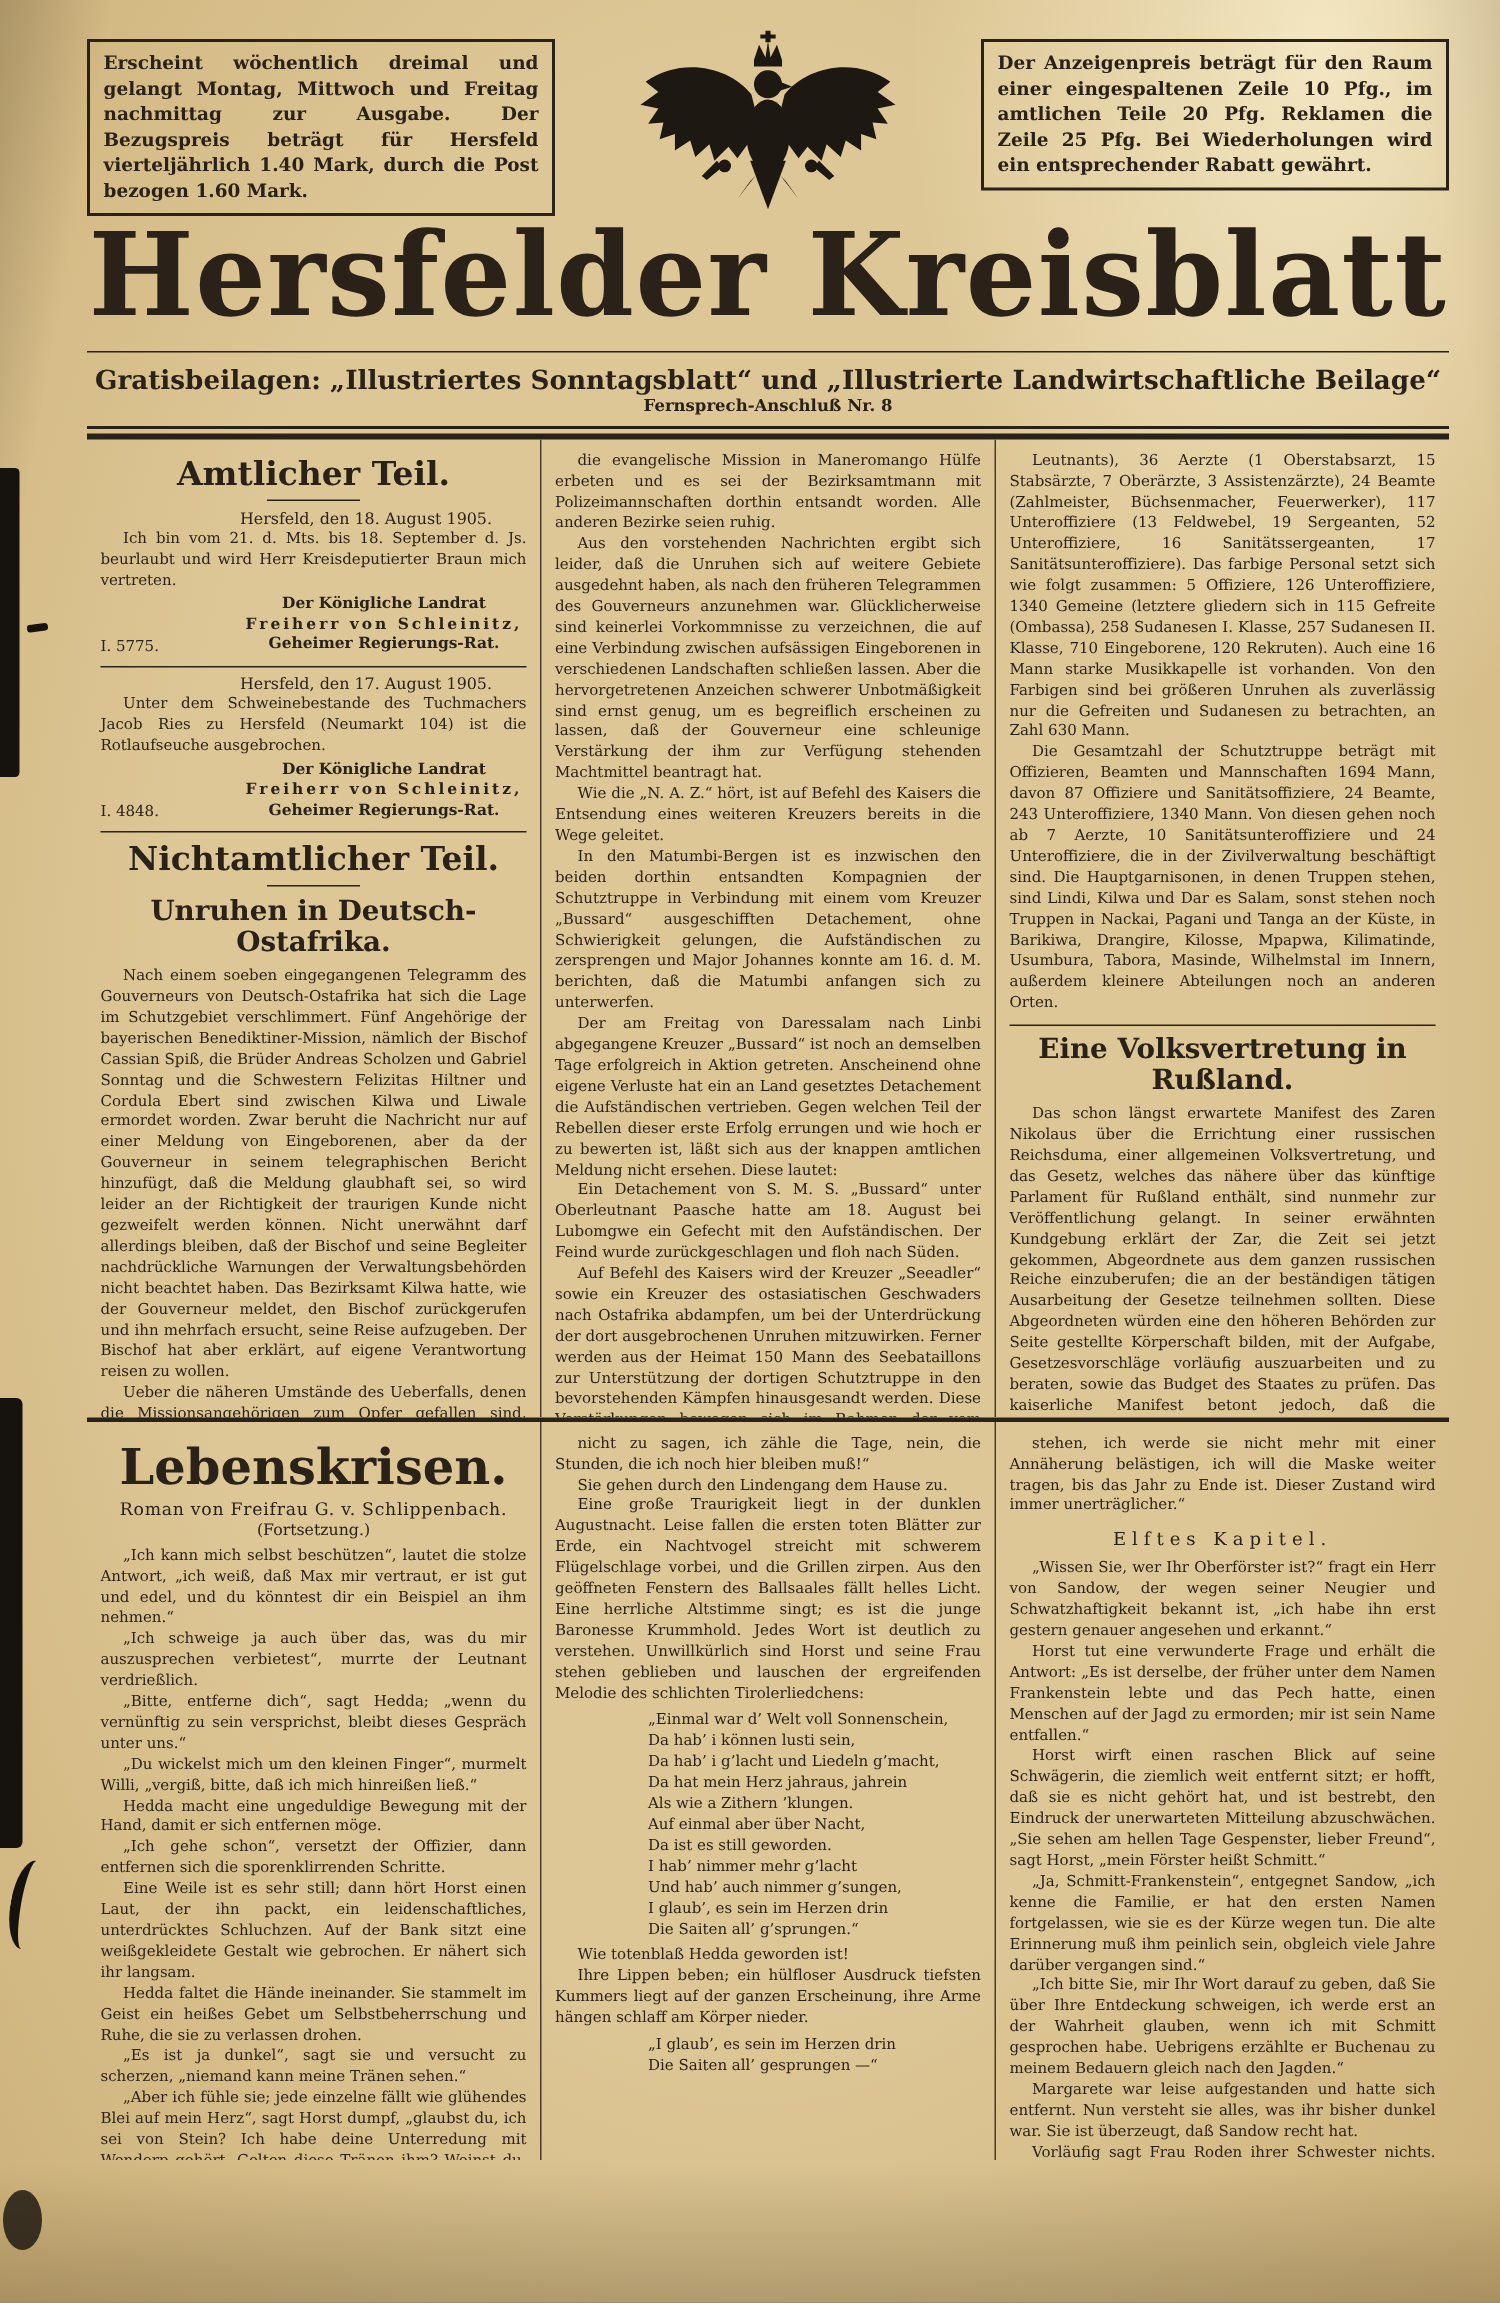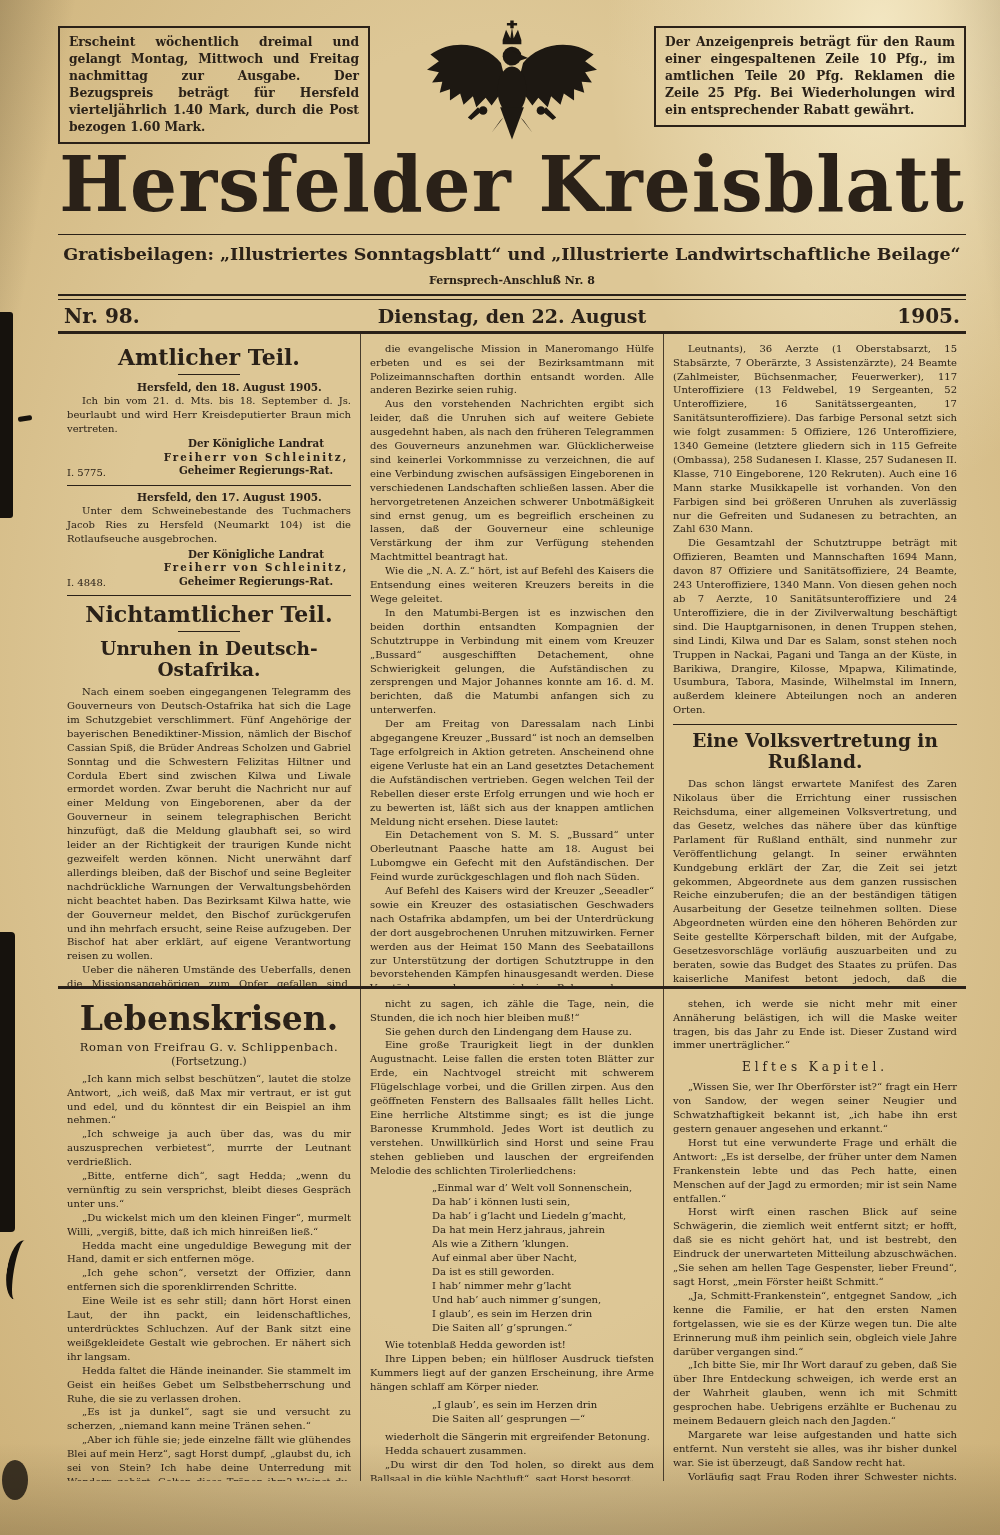--- a/index.html
+++ b/index.html
@@ -22,41 +22,41 @@
 
   .content{position:absolute;left:58px;top:26px;width:908px;}
   
   .header-row{display:flex;justify-content:space-between;align-items:flex-start;height:104px;gap:48px;}
   .info-box{width:300px;border:2px solid #2a2118;padding:6px 9px;font-size:12.3px;line-height:1.38;font-weight:bold;text-align:justify;}
   .eagle-wrap{flex:1;display:flex;justify-content:center;margin-top:-14px;}
   .masthead{margin:16px 0 0;text-align:center;font-size:74px;line-height:1.05;font-weight:bold;letter-spacing:1px;transform:scaleY(1.04);}
   .rule{border:none;margin:0;}
   .rule-thin{border-top:1.5px solid #2a2118;margin-top:10px;}
   .subtitle{text-align:center;font-size:17.5px;font-weight:bold;margin-top:9px;}
-  .phone{text-align:center;font-size:11px;font-weight:bold;margin-top:10px;}
+  .phone{text-align:center;font-size:11px;font-weight:bold;margin-top:0;}
   .rule-double{border-top:2.5px solid #2a2118;border-bottom:1px solid #2a2118;height:3px;margin-top:7px;}
   .date-row{display:flex;align-items:baseline;padding:4px 6px 3px;}
   .date-issue{font-size:20px;font-weight:bold;width:180px;}
   .date-center{flex:1;text-align:center;font-size:19px;font-weight:bold;}
   .date-year{width:180px;text-align:right;font-size:20px;font-weight:bold;}
   .rule-thick{border-top:3px solid #2a2118;}
 
   
   .band{display:flex;overflow:hidden;}
   .band-news{height:652px;}
   .band-feu{height:492px;}
   .col{flex:1;padding:8px 9px 0;min-width:0;}
   .col + .col{border-left:1px solid #473c2c;}
   p{margin:0;text-indent:15px;font-size:10px;line-height:13.9px;text-align:justify;}
   .sec-title{text-align:center;font-size:22px;font-weight:bold;margin:2px 0 0;}
   .head-rule{width:62px;border-top:1.5px solid #2a2118;margin:4px auto 6px;}
   .art-head{text-align:center;font-size:18.5px;font-weight:bold;margin:4px 0 5px;}
   .col-rule{border:none;border-top:1.5px solid #2a2118;margin:7px 0 5px;}
   
-  .dateline{text-align:left;padding-left:70px;font-weight:bold;font-size:10.6px;margin-top:2px;}
+  .dateline{text-align:center;padding-left:70px;font-weight:normal;font-size:10.6px;margin-top:2px;}
   .notice-body{margin-top:1px;}
   .sig-row{display:flex;justify-content:space-between;align-items:flex-end;margin:2px 0 4px;}
   .ref{font-size:10px;}
   .sig{width:190px;text-align:center;font-size:10.3px;font-weight:bold;line-height:13.5px;}
   .sig-name{letter-spacing:2px;}
   
   .feu-title{text-align:center;font-size:33px;font-weight:bold;margin:2px 0 2px;}
   .byline{text-align:center;font-size:11.5px;margin-top:2px;letter-spacing:.5px;}
   .fort{text-align:center;font-size:10.5px;margin:1px 0 5px;}
   .poem{margin:4px 0 4px 62px;}
@@ -98,25 +98,20 @@
       <div class="info-box">Der Anzeigenpreis beträgt für den Raum einer eingespaltenen Zeile 10 Pfg., im amtlichen Teile 20 Pfg. Reklamen die Zeile 25 Pfg. Bei Wiederholungen wird ein entsprechender Rabatt gewährt.</div>
     </div>
 
     <h1 class="masthead">Hersfelder Kreisblatt</h1>
 
     <div class="rule rule-thin"></div>
     <div class="subtitle">Gratisbeilagen: „Illustriertes Sonntagsblatt“ und „Illustrierte Landwirtschaftliche Beilage“</div>
     <div class="phone">Fernsprech-Anschluß Nr. 8</div>
     <div class="rule rule-double"></div>
 
-    <div class="date-row">
-      <span class="date-issue">Nr. 98.</span>
-      <span class="date-center">Dienstag, den 22. August</span>
-      <span class="date-year">1905.</span>
-    </div>
     <div class="rule rule-thick"></div>
 
     <div class="band band-news">
       <div class="col">
         <h2 class="sec-title">Amtlicher Teil.</h2>
         <div class="head-rule"></div>
 
         <div class="notice">
           <div class="dateline">Hersfeld, den 18. August 1905.</div>
           <p class="notice-body">Ich bin vom 21. d. Mts. bis 18. September d. Js. beurlaubt und wird Herr Kreisdeputierter Braun mich vertreten.</p>
@@ -220,25 +215,20 @@
             <div class="poem-line">Die Saiten all’ g’sprungen.“</div>
           </div>
         <div>
             <p>Wie totenblaß Hedda geworden ist!</p>
             <p>Ihre Lippen beben; ein hülfloser Ausdruck tiefsten Kummers liegt auf der ganzen Erscheinung, ihre Arme hängen schlaff am Körper nieder.</p>
           </div>
         <div class="poem">
             <div class="poem-line">„I glaub’, es sein im Herzen drin</div>
             <div class="poem-line">Die Saiten all’ gesprungen —“</div>
           </div>
-        <div>
-            <p>wiederholt die Sängerin mit ergreifender Betonung.</p>
-            <p>Hedda schauert zusammen.</p>
-            <p>„Du wirst dir den Tod holen, so direkt aus dem Ballsaal in die kühle Nachtluft“, sagt Horst besorgt.</p>
-          </div>
       </div>
       <div class="col">
         <div>
             <p>stehen, ich werde sie nicht mehr mit einer Annäherung belästigen, ich will die Maske weiter tragen, bis das Jahr zu Ende ist. Dieser Zustand wird immer unerträglicher.“</p>
           </div>
         <div class="chapter">Elftes Kapitel.</div>
         <div>
             <p>„Wissen Sie, wer Ihr Oberförster ist?“ fragt ein Herr von Sandow, der wegen seiner Neugier und Schwatzhaftigkeit bekannt ist, „ich habe ihn erst gestern genauer angesehen und erkannt.“</p>
             <p>Horst tut eine verwunderte Frage und erhält die Antwort: „Es ist derselbe, der früher unter dem Namen Frankenstein lebte und das Pech hatte, einen Menschen auf der Jagd zu ermorden; mir ist sein Name entfallen.“</p>
             <p>Horst wirft einen raschen Blick auf seine Schwägerin, die ziemlich weit entfernt sitzt; er hofft, daß sie es nicht gehört hat, und ist bestrebt, den Eindruck der unerwarteten Mitteilung abzuschwächen. „Sie sehen am hellen Tage Gespenster, lieber Freund“, sagt Horst, „mein Förster heißt Schmitt.“</p>

